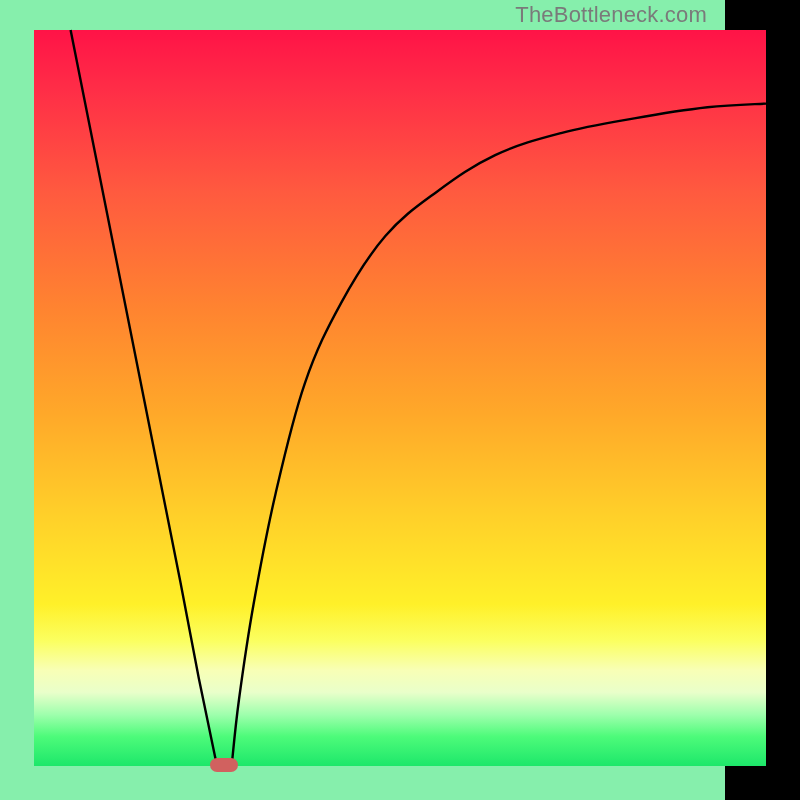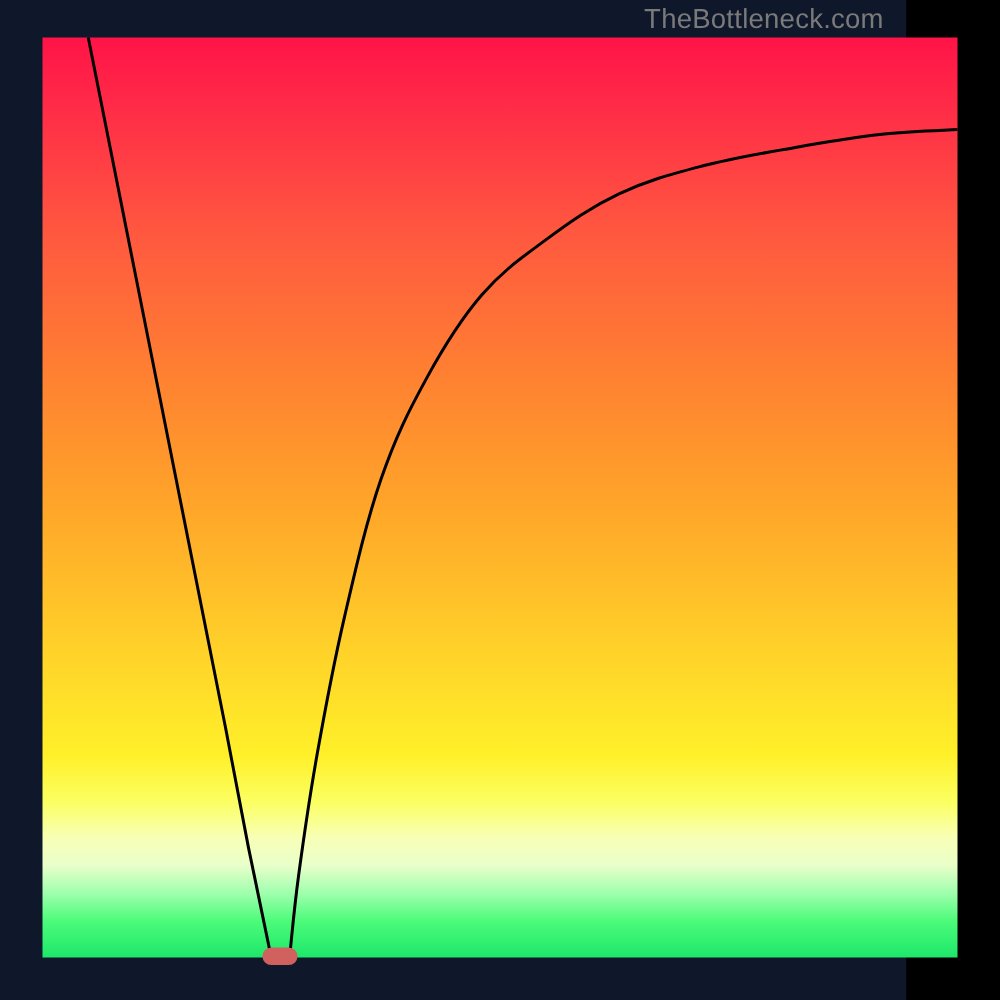--- a/index.html
+++ b/index.html
@@ -10,21 +10,21 @@
     background: #000;
     overflow: hidden;
     font-family: Arial, Helvetica, sans-serif;
   }
   .frame {
     position: absolute;
     left: 0;
     top: 0;
     width: 725px;
     height: 800px;
-    background: #0f172a;
+    background: #86efac;
     text-align: right;
   }
   .watermark {
     position: absolute;
     top: 2px;
     right: 18px;
     color: #7a7a7a;
     font-size: 22px;
     font-weight: 500;
     letter-spacing: 0.2px;

